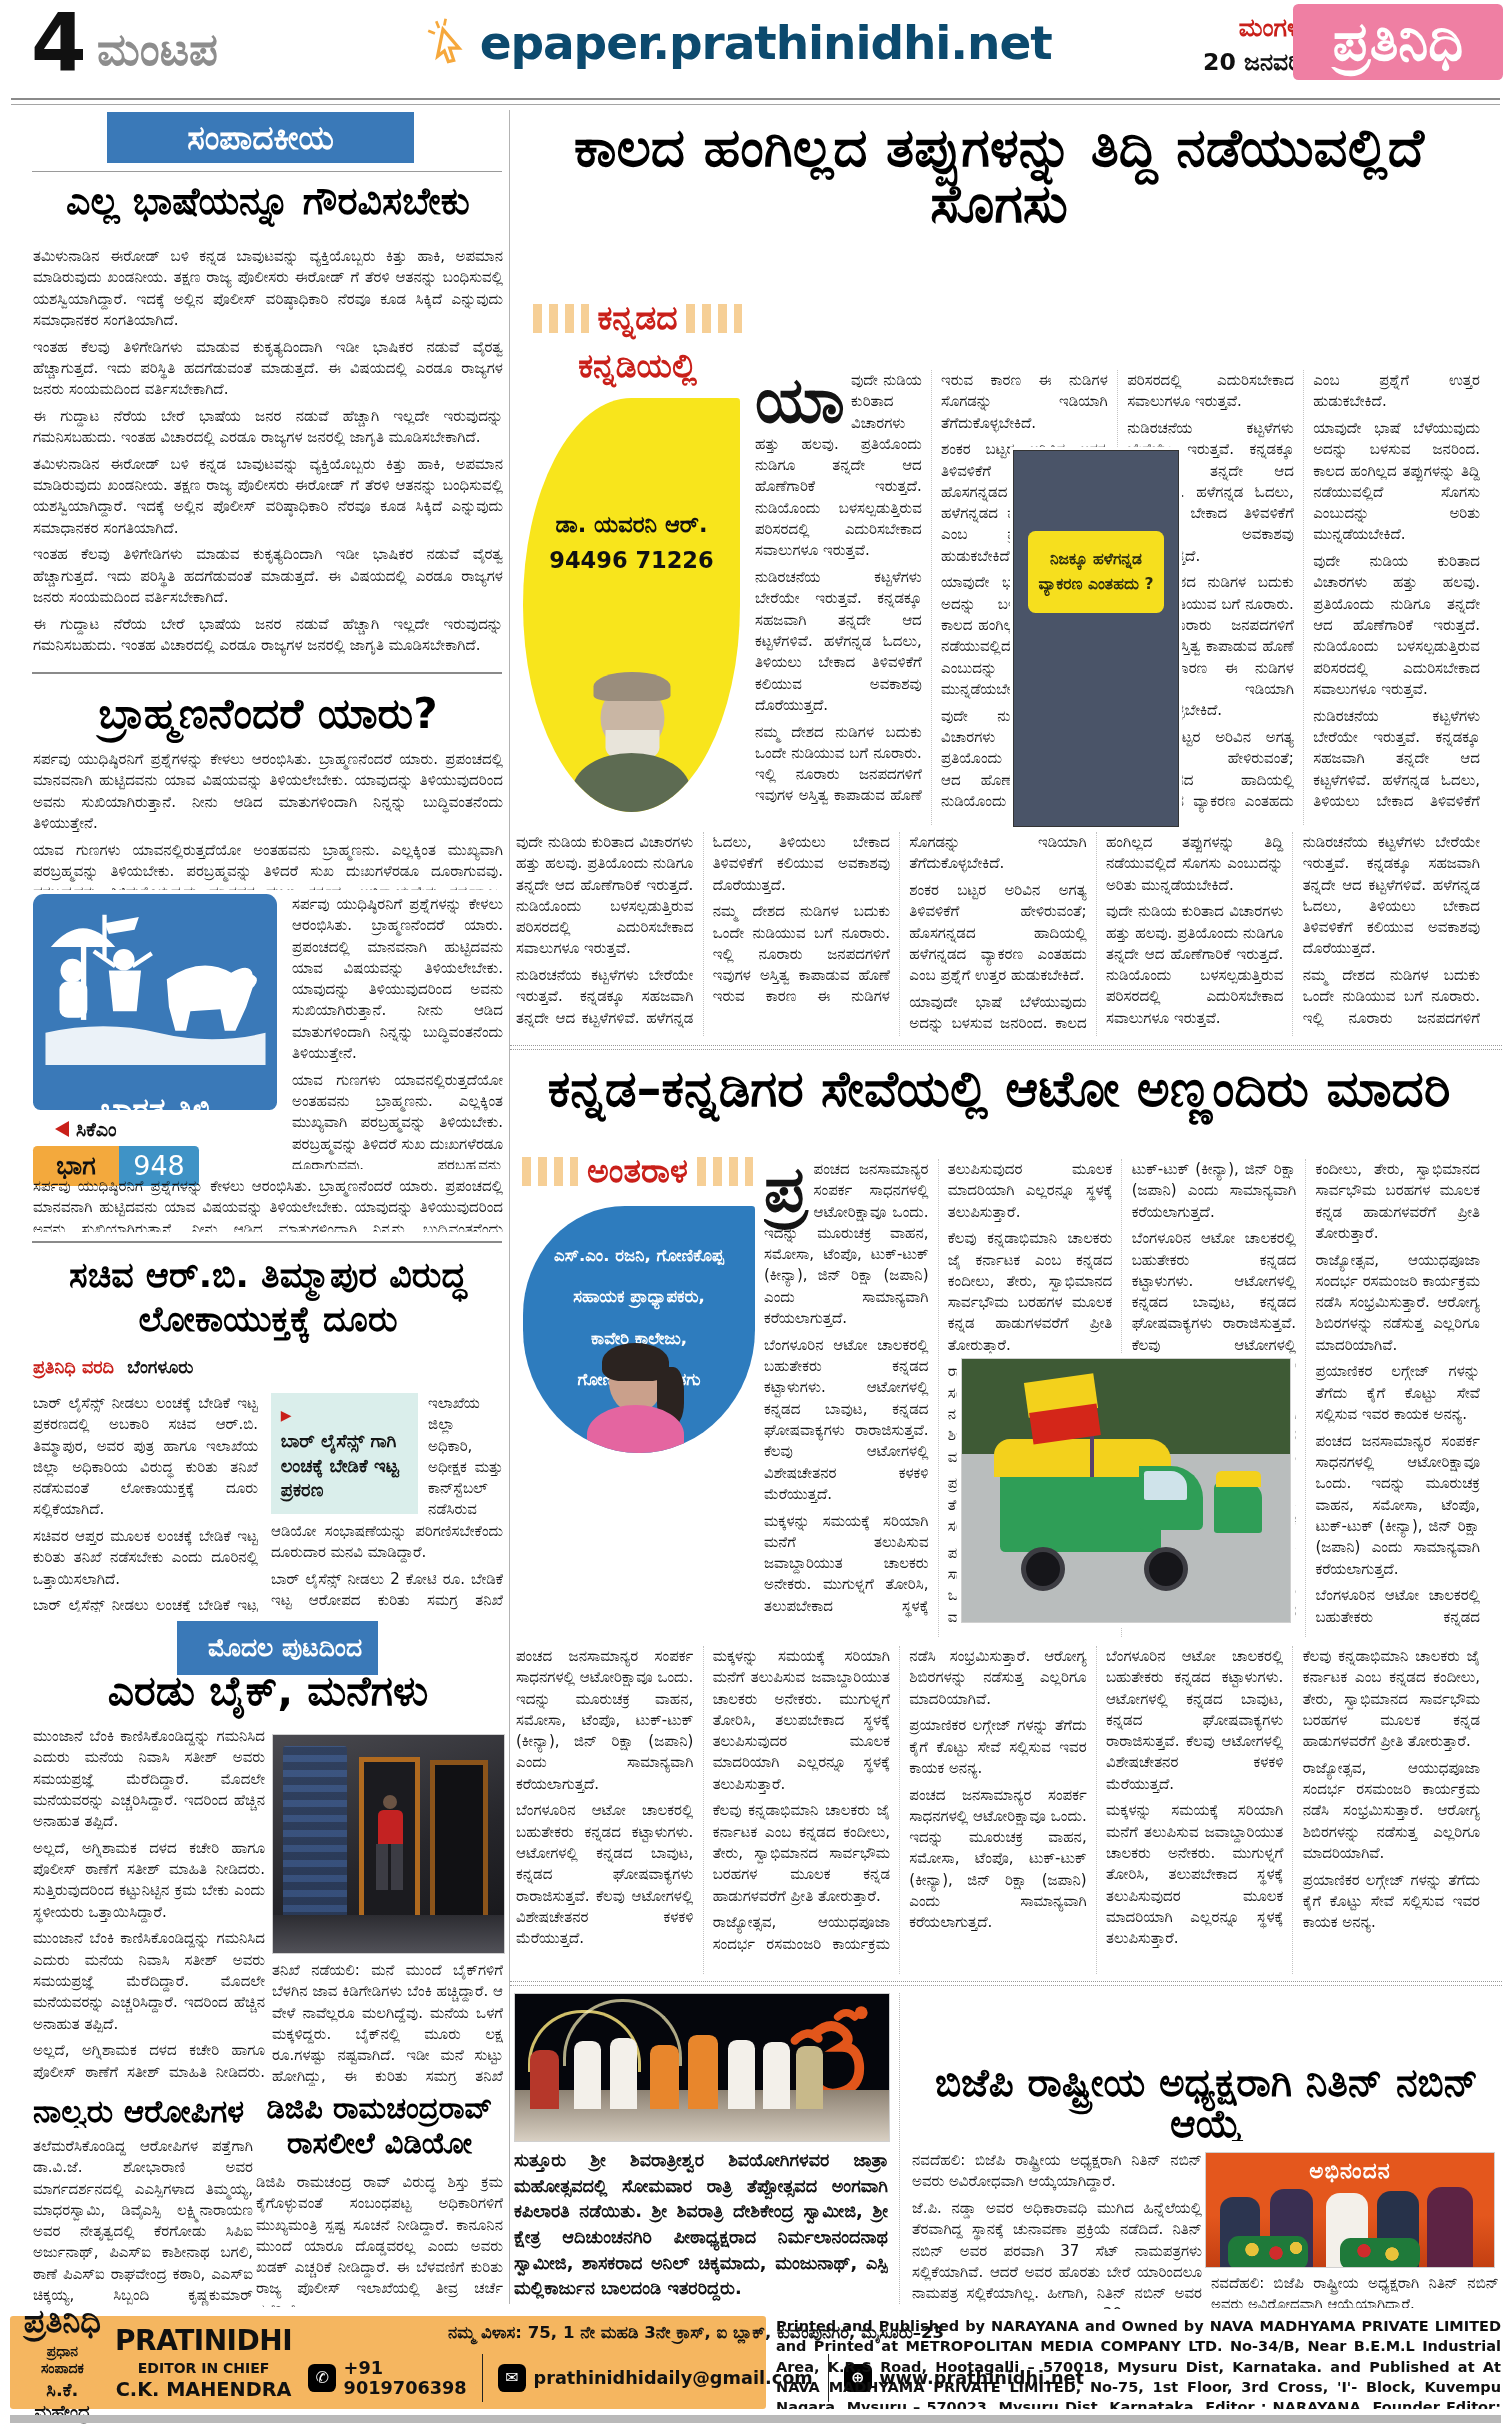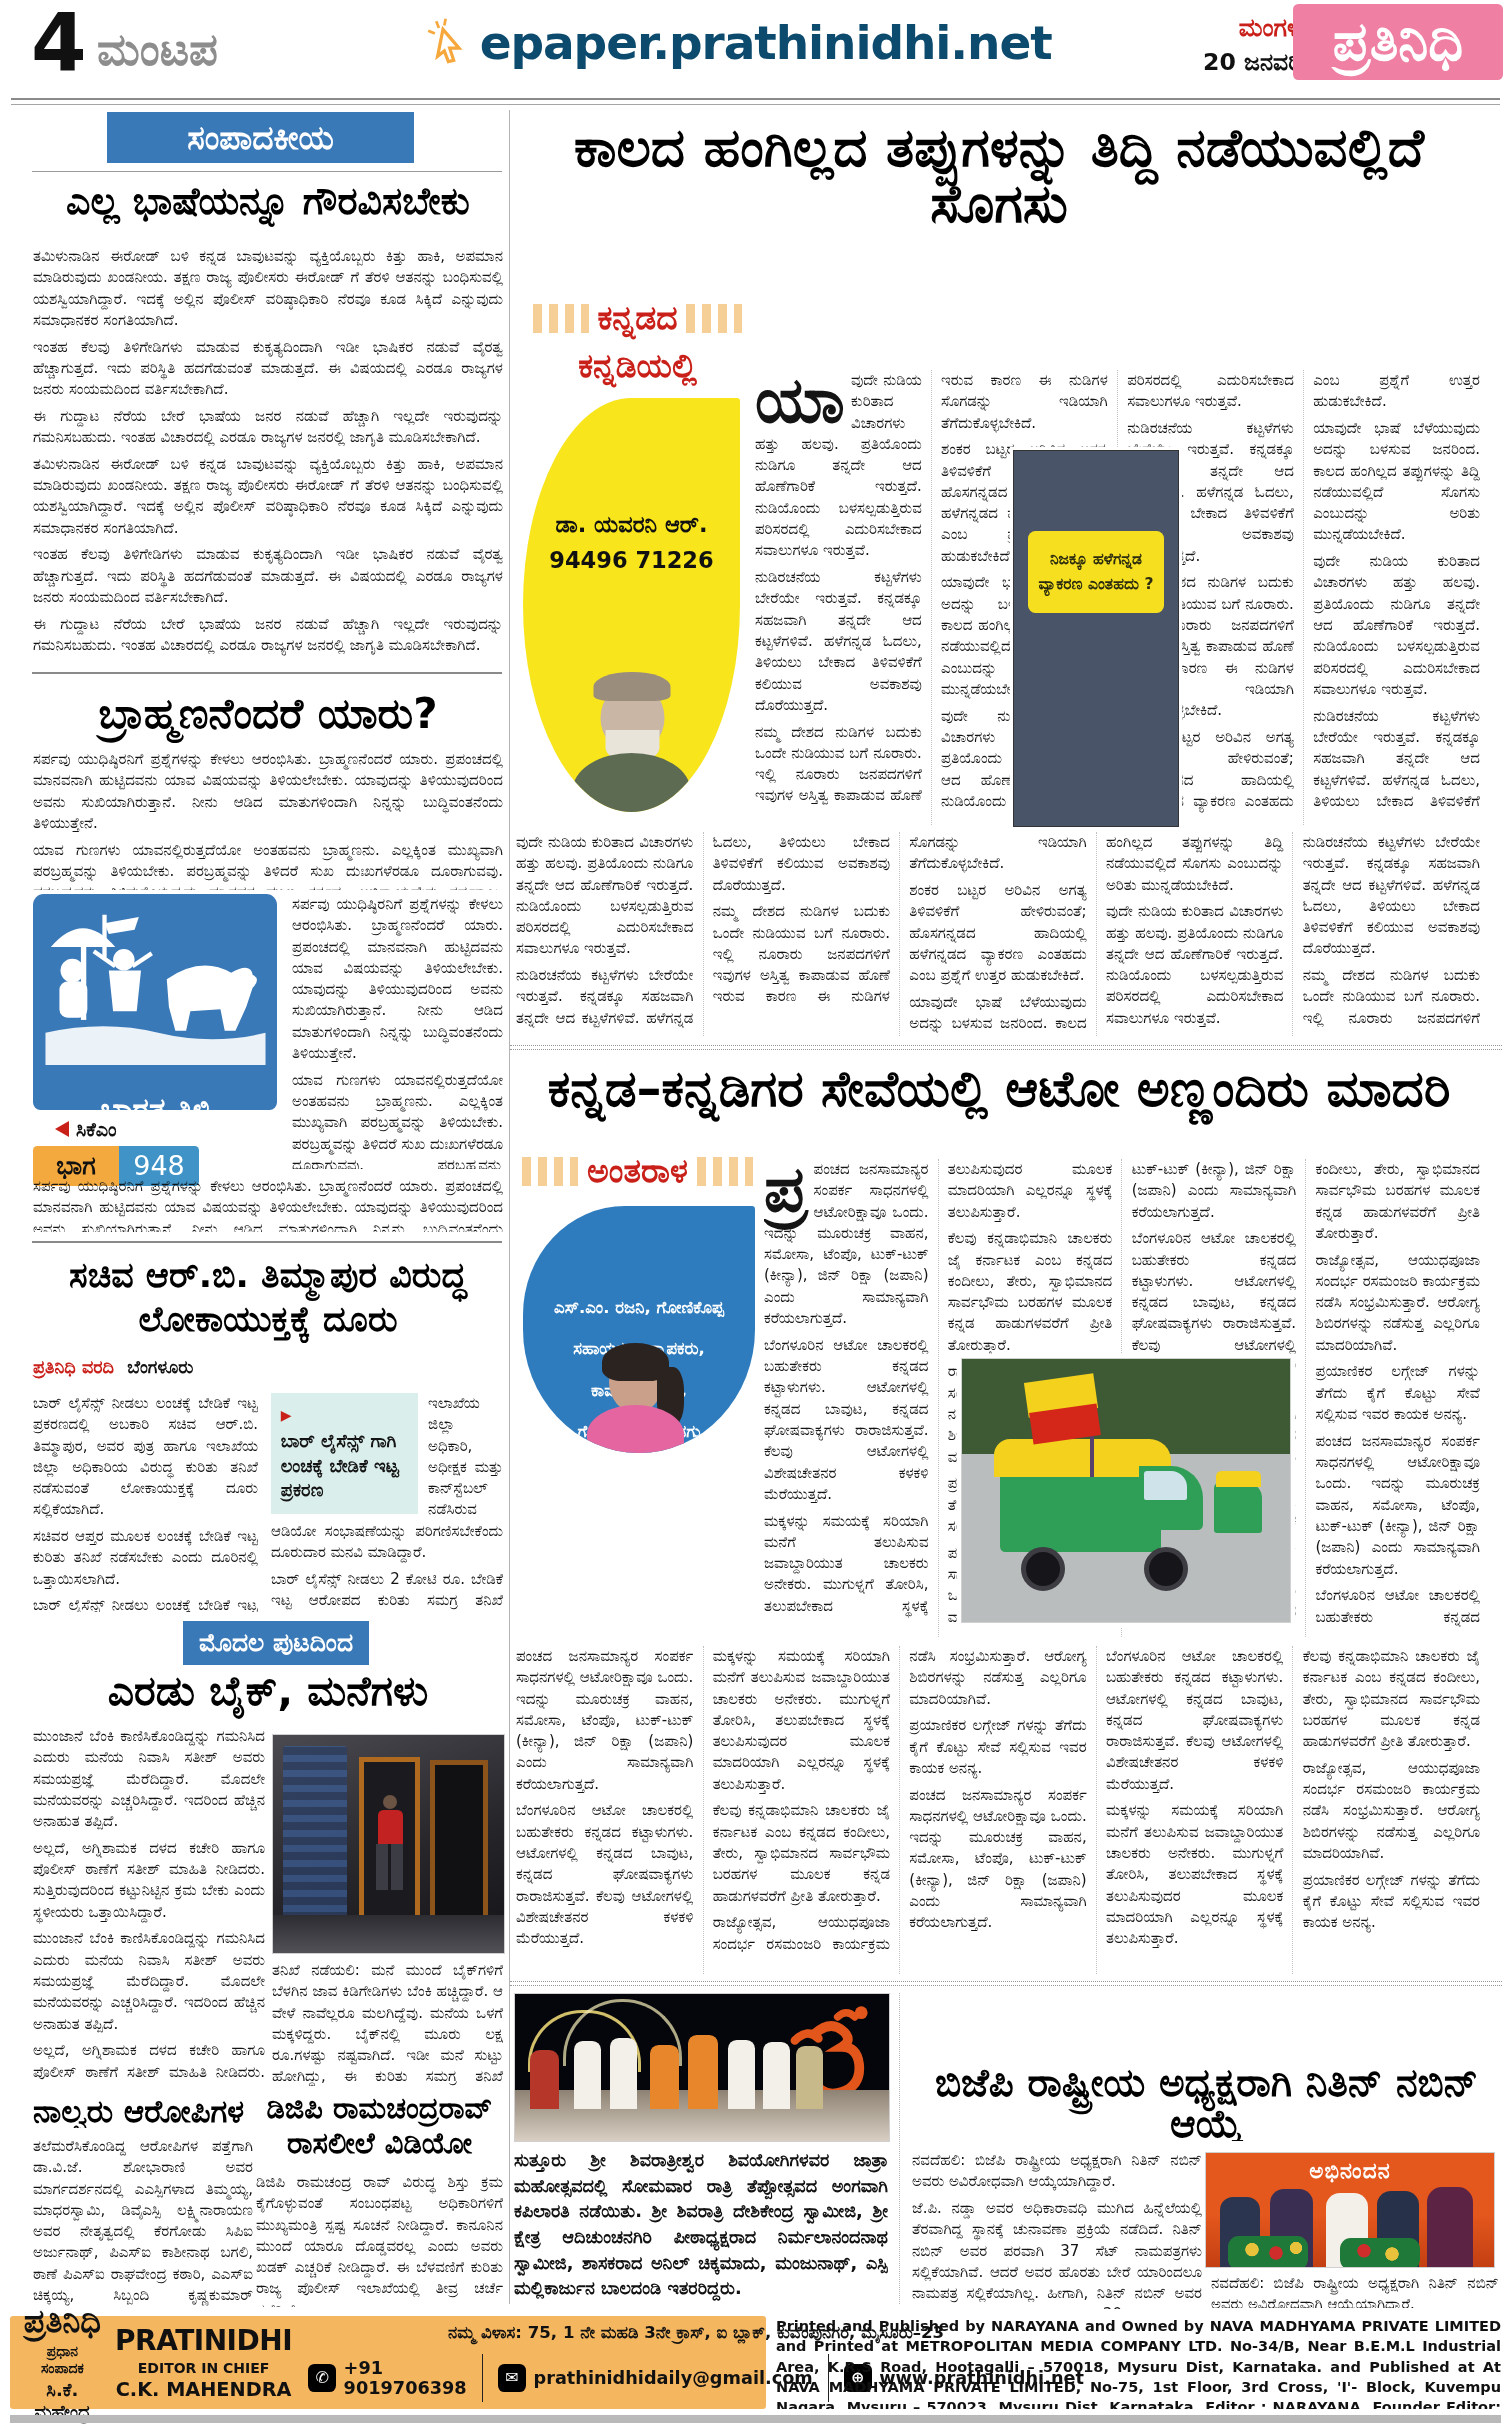--- a/index.html
+++ b/index.html
@@ -125,21 +125,21 @@
     <span class="plist"><p>ಬಾರ್ ಲೈಸೆನ್ಸ್ ನೀಡಲು ಲಂಚಕ್ಕೆ ಬೇಡಿಕೆ ಇಟ್ಟ ಪ್ರಕರಣದಲ್ಲಿ ಅಬಕಾರಿ ಸಚಿವ ಆರ್.ಬಿ. ತಿಮ್ಮಾಪುರ, ಅವರ ಪುತ್ರ ಹಾಗೂ ಇಲಾಖೆಯ ಜಿಲ್ಲಾ ಅಧಿಕಾರಿಯ ವಿರುದ್ಧ ಕುರಿತು ತನಿಖೆ ನಡೆಸುವಂತೆ ಲೋಕಾಯುಕ್ತಕ್ಕೆ ದೂರು ಸಲ್ಲಿಕೆಯಾಗಿದೆ.</p><p>ಸಚಿವರ ಆಪ್ತರ ಮೂಲಕ ಲಂಚಕ್ಕೆ ಬೇಡಿಕೆ ಇಟ್ಟ ಕುರಿತು ತನಿಖೆ ನಡೆಸಬೇಕು ಎಂದು ದೂರಿನಲ್ಲಿ ಒತ್ತಾಯಿಸಲಾಗಿದೆ.</p><p>ಬಾರ್ ಲೈಸೆನ್ಸ್ ನೀಡಲು ಲಂಚಕ್ಕೆ ಬೇಡಿಕೆ ಇಟ್ಟ ಪ್ರಕರಣದಲ್ಲಿ ಅಬಕಾರಿ ಸಚಿವ ಆರ್.ಬಿ. ತಿಮ್ಮಾಪುರ, ಅವರ ಪುತ್ರ ಹಾಗೂ ಇಲಾಖೆಯ ಜಿಲ್ಲಾ ಅಧಿಕಾರಿಯ ವಿರುದ್ಧ ಕುರಿತು ತನಿಖೆ ನಡೆಸುವಂತೆ ಲೋಕಾಯುಕ್ತಕ್ಕೆ ದೂರು ಸಲ್ಲಿಕೆಯಾಗಿದೆ.</p></span>
   </div>
   <div class="abs body-txt" style="left:271px;top:1393px;width:232px;height:219px;">
     <div style="float:left;width:128px;background:#daeeeb;padding:11.8px 9.7px;margin:0 9.7px 5.4px 0;">
       <span style="color:#c9201a;font-size:14px;">▶</span>
       <span style="font-size:18px;font-weight:bold;line-height:1.35;display:block;margin-top:3.2px;">ಬಾರ್ ಲೈಸೆನ್ಸ್ ಗಾಗಿ ಲಂಚಕ್ಕೆ ಬೇಡಿಕೆ ಇಟ್ಟ ಪ್ರಕರಣ</span>
     </div>
     <span class="plist"><p>ಇಲಾಖೆಯ ಜಿಲ್ಲಾ ಅಧಿಕಾರಿ, ಅಧೀಕ್ಷಕ ಮತ್ತು ಕಾನ್‌ಸ್ಟೆಬಲ್ ನಡೆಸಿರುವ ಆಡಿಯೋ ಸಂಭಾಷಣೆಯನ್ನು ಪರಿಗಣಿಸಬೇಕೆಂದು ದೂರುದಾರ ಮನವಿ ಮಾಡಿದ್ದಾರೆ.</p><p>ಬಾರ್ ಲೈಸೆನ್ಸ್ ನೀಡಲು 2 ಕೋಟಿ ರೂ. ಬೇಡಿಕೆ ಇಟ್ಟ ಆರೋಪದ ಕುರಿತು ಸಮಗ್ರ ತನಿಖೆ ನಡೆಯಬೇಕು ಎಂದು ಒತ್ತಾಯಿಸಲಾಗಿದೆ.</p></span>
   </div>
 
-  <div class="abs tagbox" style="left:183px;top:1621px;width:186px;height:44px;font-size:25px;">ಮೊದಲ ಪುಟದಿಂದ</div>
+  <div class="abs tagbox" style="left:177px;top:1621px;width:186px;height:54px;font-size:25px;padding-left:15px;">ಮೊದಲ ಪುಟದಿಂದ</div>
   <div class="abs hl center" style="left:33px;top:1667px;width:470px;height:53px;font-size:41px;overflow:hidden;">ಎರಡು ಬೈಕ್, ಮನೆಗಳು ಬೆಂಕಿಗಾಹುತಿ</div>
   <div class="abs body-txt" style="left:33px;top:1726px;width:232px;height:358px;">
     <span class="plist"><p>ಮುಂಜಾನೆ ಬೆಂಕಿ ಕಾಣಿಸಿಕೊಂಡಿದ್ದನ್ನು ಗಮನಿಸಿದ ಎದುರು ಮನೆಯ ನಿವಾಸಿ ಸತೀಶ್ ಅವರು ಸಮಯಪ್ರಜ್ಞೆ ಮೆರೆದಿದ್ದಾರೆ. ಮೊದಲೇ ಮನೆಯವರನ್ನು ಎಚ್ಚರಿಸಿದ್ದಾರೆ. ಇದರಿಂದ ಹೆಚ್ಚಿನ ಅನಾಹುತ ತಪ್ಪಿದೆ.</p><p>ಅಲ್ಲದೆ, ಅಗ್ನಿಶಾಮಕ ದಳದ ಕಚೇರಿ ಹಾಗೂ ಪೊಲೀಸ್ ಠಾಣೆಗೆ ಸತೀಶ್ ಮಾಹಿತಿ ನೀಡಿದರು. ಸುತ್ತಿರುವುದರಿಂದ ಕಟ್ಟುನಿಟ್ಟಿನ ಕ್ರಮ ಬೇಕು ಎಂದು ಸ್ಥಳೀಯರು ಒತ್ತಾಯಿಸಿದ್ದಾರೆ.</p><p>ಮುಂಜಾನೆ ಬೆಂಕಿ ಕಾಣಿಸಿಕೊಂಡಿದ್ದನ್ನು ಗಮನಿಸಿದ ಎದುರು ಮನೆಯ ನಿವಾಸಿ ಸತೀಶ್ ಅವರು ಸಮಯಪ್ರಜ್ಞೆ ಮೆರೆದಿದ್ದಾರೆ. ಮೊದಲೇ ಮನೆಯವರನ್ನು ಎಚ್ಚರಿಸಿದ್ದಾರೆ. ಇದರಿಂದ ಹೆಚ್ಚಿನ ಅನಾಹುತ ತಪ್ಪಿದೆ.</p><p>ಅಲ್ಲದೆ, ಅಗ್ನಿಶಾಮಕ ದಳದ ಕಚೇರಿ ಹಾಗೂ ಪೊಲೀಸ್ ಠಾಣೆಗೆ ಸತೀಶ್ ಮಾಹಿತಿ ನೀಡಿದರು. ಸುತ್ತಿರುವುದರಿಂದ ಕಟ್ಟುನಿಟ್ಟಿನ ಕ್ರಮ ಬೇಕು ಎಂದು ಸ್ಥಳೀಯರು ಒತ್ತಾಯಿಸಿದ್ದಾರೆ.</p></span>
   </div>
   <div class="abs photo" style="left:272px;top:1734px;width:231px;height:218px;background:linear-gradient(160deg,#4a4a50 0%,#26262b 55%,#141417 100%);">
     <div style="position:absolute;left:9.7px;top:10.7px;width:64px;height:196px;background:repeating-linear-gradient(0deg,#3b5a8f 0 7.5px,#2b3f63 7.5px 15px);opacity:.8;border-radius:3.2px;"></div>
     <div style="position:absolute;left:86px;top:21.5px;width:51px;height:177px;background:#1b1b1f;border:5.4px solid #b06a1f;"></div>
     <div style="position:absolute;left:157px;top:25px;width:48px;height:174px;background:#111114;border:5.4px solid #8c541a;"></div>
     <div style="position:absolute;left:105px;top:75px;width:25px;height:34px;background:#c32222;border-radius:5.4px 5.4px 0 0;"></div>
     <div style="position:absolute;left:110px;top:60px;width:14px;height:14px;background:#6b5444;border-radius:50%;"></div>
@@ -203,21 +203,21 @@
   <div class="abs" style="left:510px;top:1045px;width:992px;border-top:1.6px dotted #999;border-bottom:0.5px dotted #999;height:3.2px;"></div>
   <div class="abs hl center" style="left:516px;top:1062px;width:966px;height:75px;font-size:50px;line-height:1.1;overflow:hidden;">ಕನ್ನಡ–ಕನ್ನಡಿಗರ ಸೇವೆಯಲ್ಲಿ ಆಟೋ ಅಣ್ಣಂದಿರು ಮಾದರಿ</div>
 
   <div class="abs tagline" style="left:518px;top:1151px;width:239px;">
     <span class="bars"></span>
     <span class="redtag" style="font-size:33px;">ಅಂತರಾಳ</span>
     <span class="bars"></span>
   </div>
 
   <div class="abs" style="left:523px;top:1206px;width:232px;height:247px;background:#2e7cbe;border-radius:44% 3.2px 50% 50%;overflow:hidden;">
-    <div style="margin-top:90px;text-align:center;color:#fff;font-weight:bold;font-size:16.6px;line-height:1.5;">
+    <div style="margin-top:38px;text-align:center;color:#fff;font-weight:bold;font-size:16.6px;line-height:1.5;">
       <span class="plist"><p>ಎಸ್.ಎಂ. ರಜನಿ, ಗೋಣಿಕೊಪ್ಪ</p><p>ಸಹಾಯಕ ಪ್ರಾಧ್ಯಾಪಕರು,</p><p>ಕಾವೇರಿ ಕಾಲೇಜು,</p><p>ಗೋಣಿಕೊಪ್ಪ, ಕೊಡಗು</p></span>
     </div>
     <div style="position:absolute;left:48px;bottom:-10.7px;width:129px;height:113px;">
       <div style="position:absolute;left:38px;top:0;width:54px;height:62px;background:#caa08b;border-radius:50%;"></div>
       <div style="position:absolute;left:31px;top:-7.5px;width:67px;height:38px;background:#2b2320;border-radius:50% 50% 30% 30%;"></div>
       <div style="position:absolute;left:86px;top:16px;width:27px;height:59px;background:#2b2320;border-radius:0 40% 40% 40%;"></div>
       <div style="position:absolute;left:16px;top:54px;width:97px;height:59px;background:#e465a0;border-radius:50% 50% 0 0;"></div>
     </div>
   </div>
 

